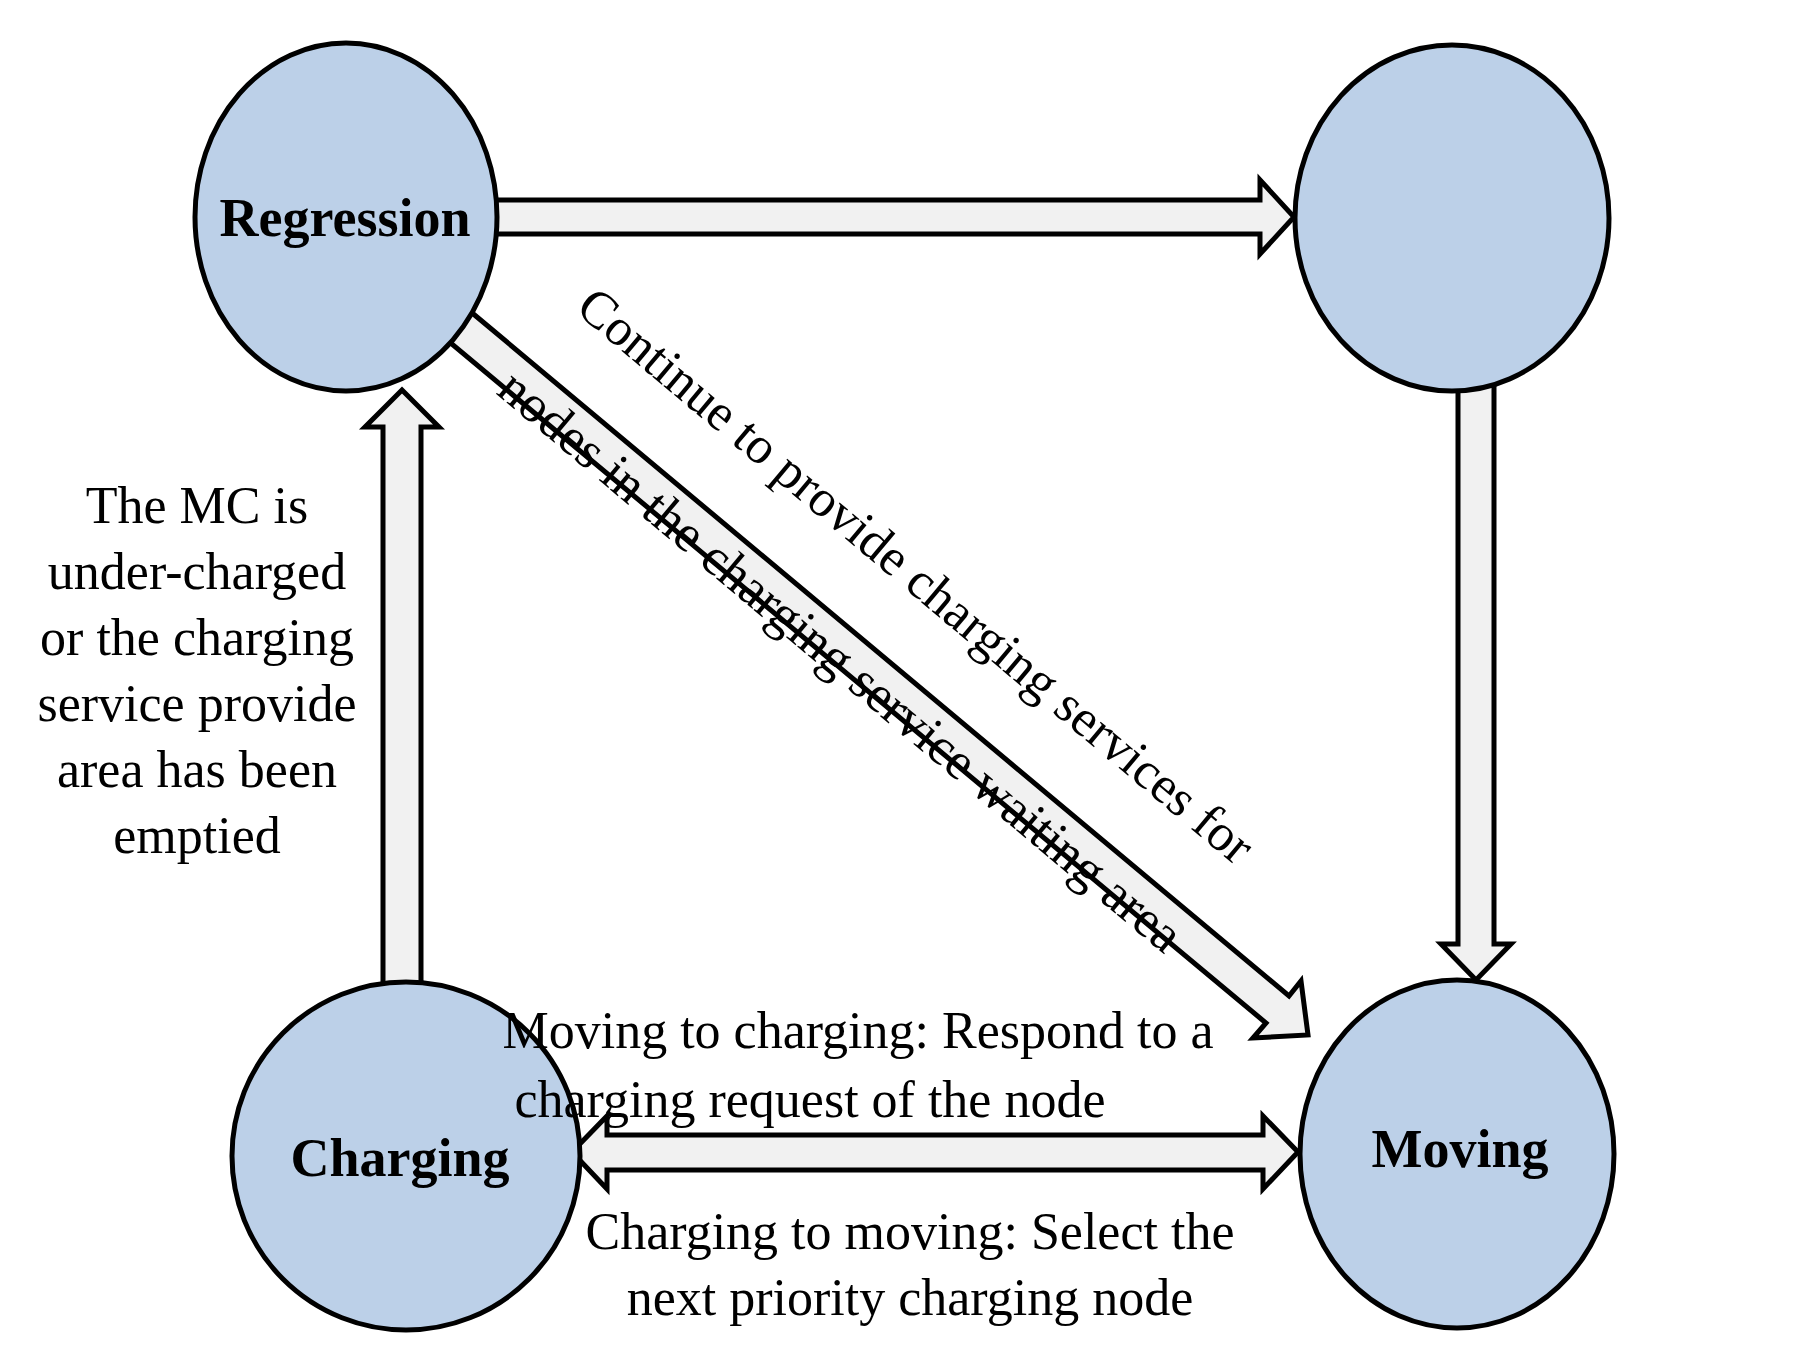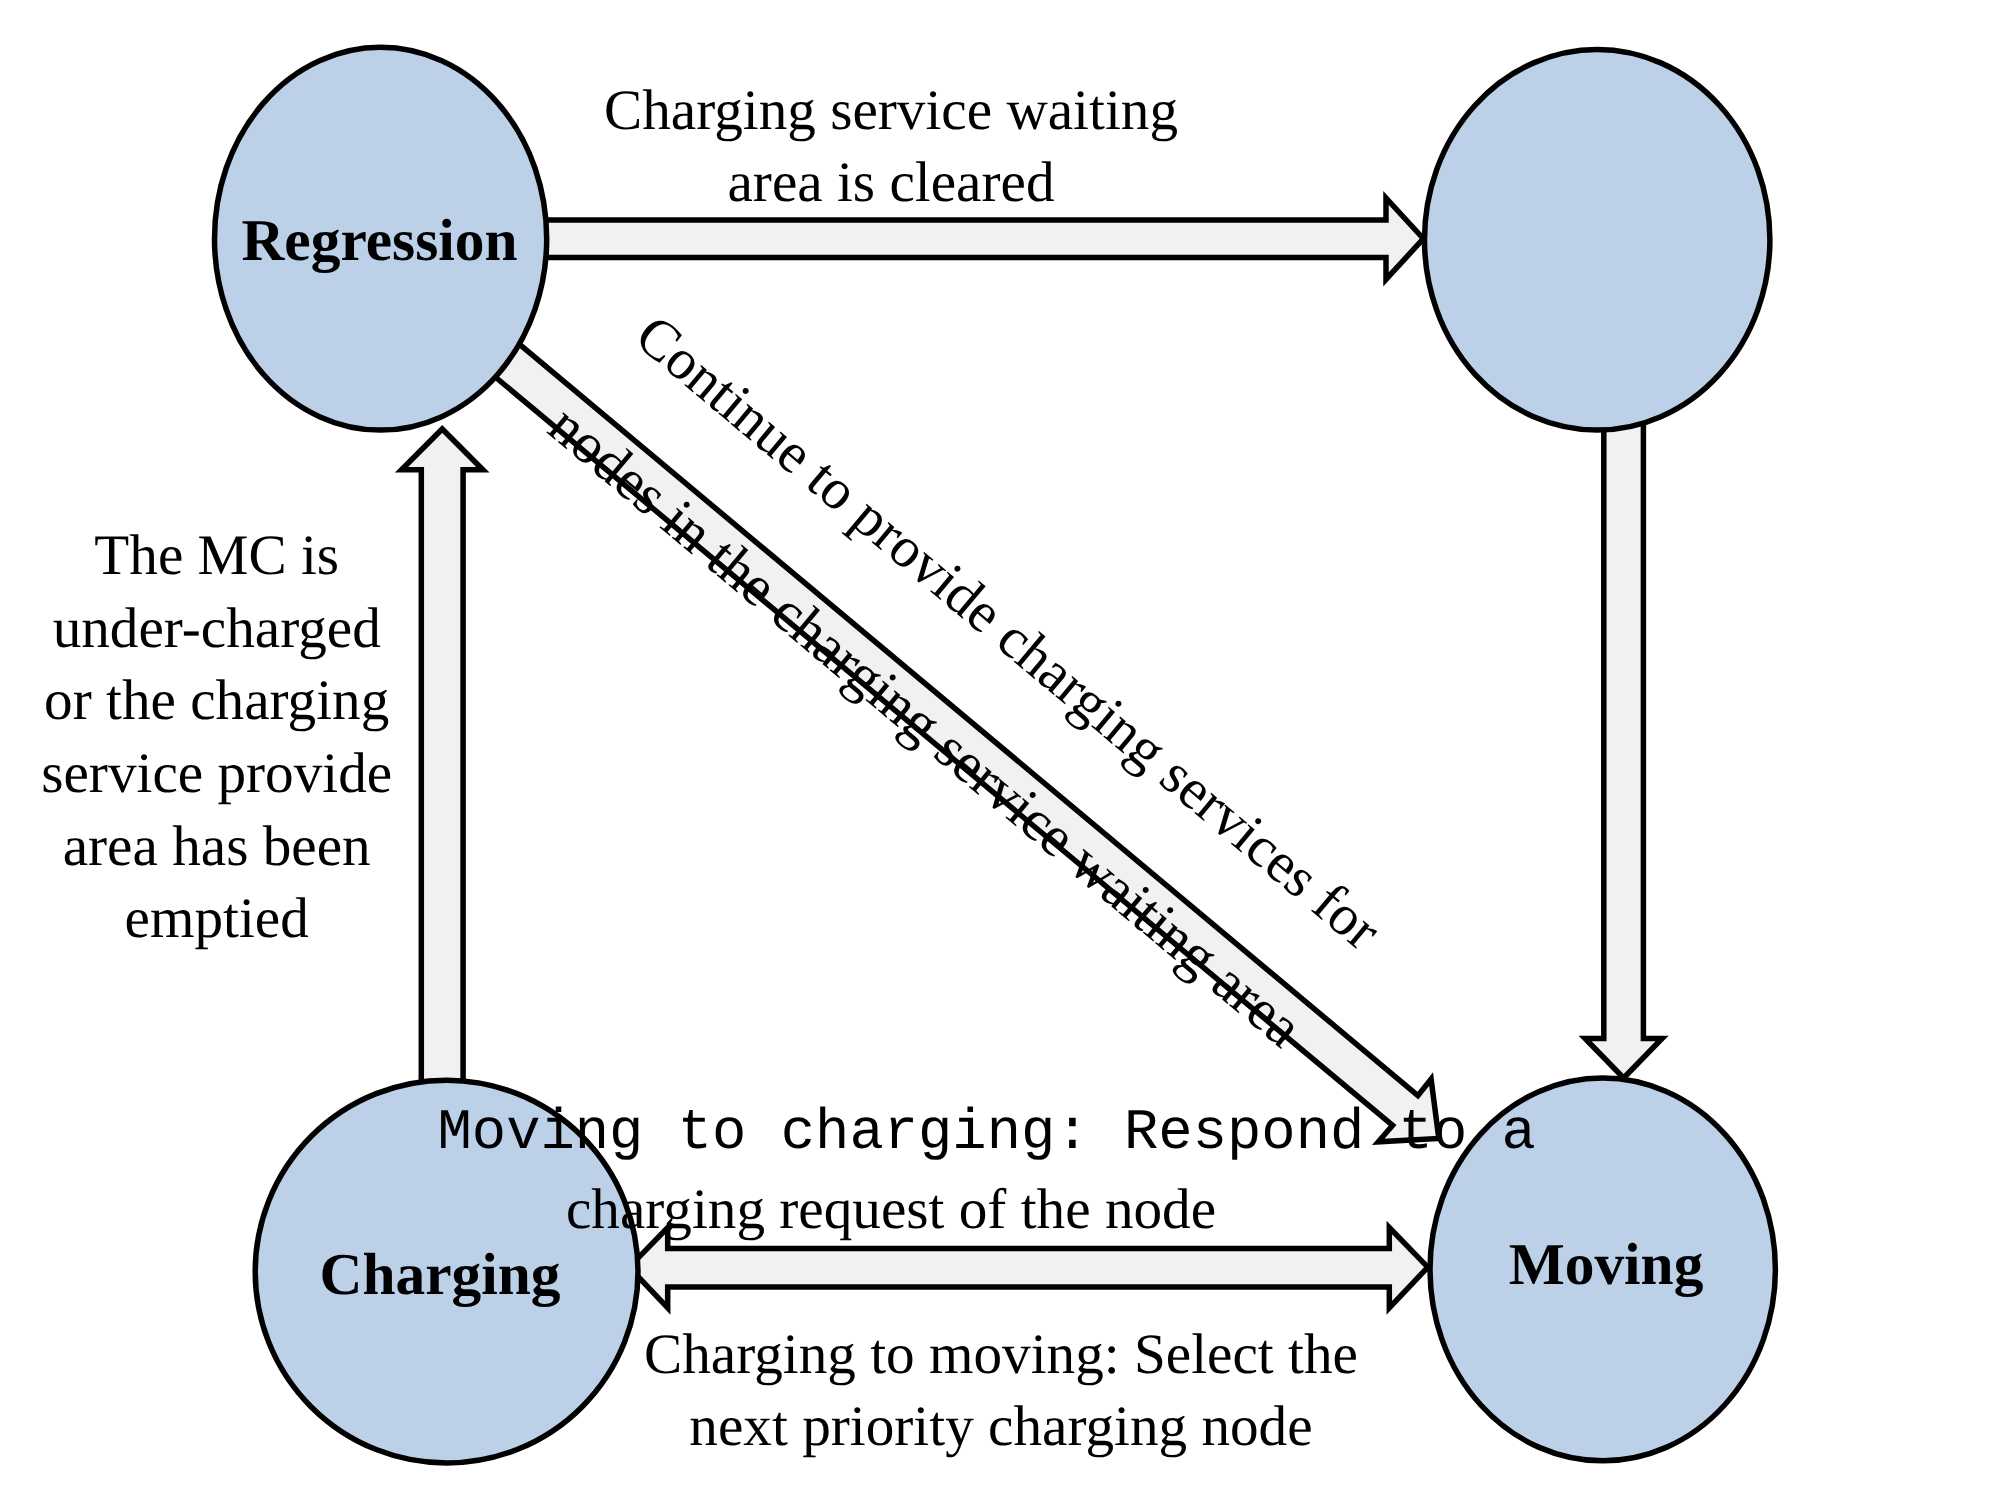--- a/index.html
+++ b/index.html
@@ -63,33 +63,31 @@
     <ellipse class="node" cx="346" cy="217" rx="151" ry="174"></ellipse>
     <ellipse class="node" cx="1452" cy="218" rx="157" ry="173"></ellipse>
     <ellipse class="node" cx="406" cy="1156" rx="174" ry="174"></ellipse>
     <ellipse class="node" cx="1457" cy="1154" rx="157" ry="174"></ellipse>
   </svg>
 
   <div class="state-lbl" style="left:345px;top:218px;">Regression</div>
   <div class="state-lbl" style="left:400px;top:1158px;">Charging</div>
   <div class="state-lbl" style="left:1460px;top:1149px;">Moving</div>
 
-  <div class="lbl" style="left:810px;top:134px;"><span>Charging service waiting</span>
-<span>area is cleared</span></div>
 
 
   <div class="lbl" style="left:197px;top:671px;"><span>The MC is</span>
 <span>under-charged</span>
 <span>or the charging</span>
 <span>service provide</span>
 <span>area has been</span>
 <span>emptied</span></div>
 
   <div class="diag" style="left:585px;top:267px;">Continue to provide charging services for</div>
   <div class="diag" style="left:506px;top:349px;">nodes in the charging service waiting area</div>
 
-  <div class="lbl" style="left:897px;top:1031px;font-family:Liberation Mono, monospace;">Moving to charging: Respond to a</div>
+  <div class="lbl" style="left:858px;top:1031px;">Moving to charging: Respond to a</div>
   <div class="lbl" style="left:810px;top:1100px;">charging request of the node</div>
 
   <div class="lbl" style="left:910px;top:1265px;"><span>Charging to moving: Select the</span>
 <span>next priority charging node</span></div>
 
 </div>
 
 </body></html>

